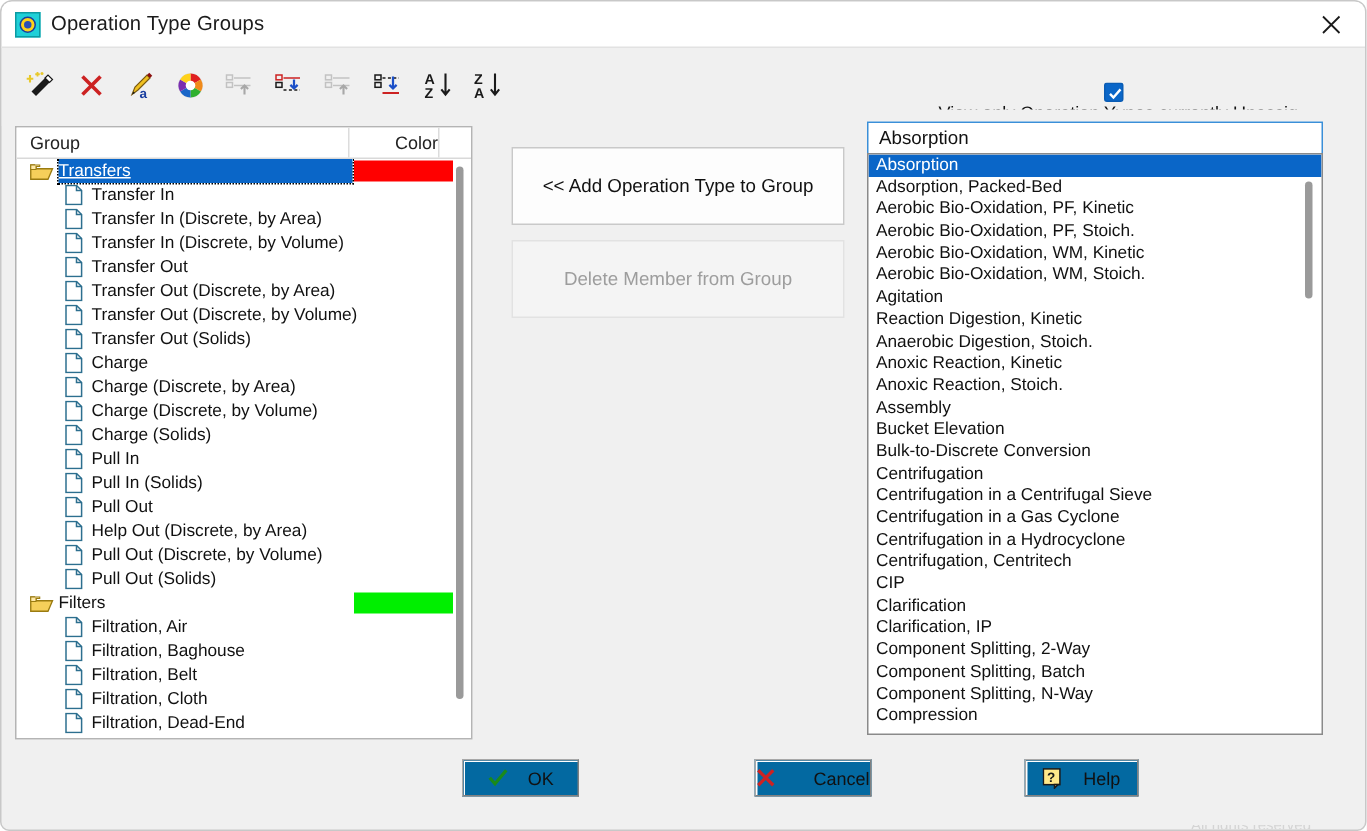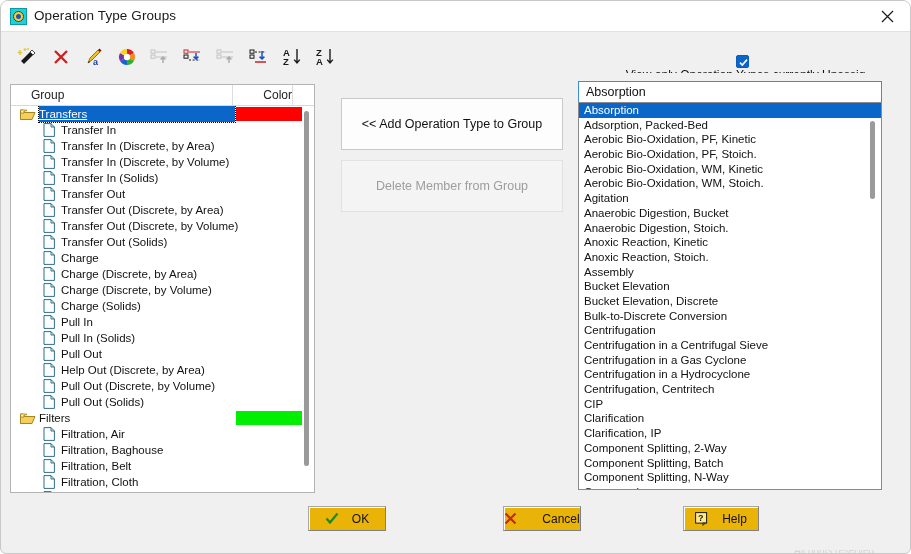--- a/index.html
+++ b/index.html
@@ -77,21 +77,21 @@
   .tree-header{
     position:absolute;left:0;top:0;width:100%;height:21px;
     background:#ffffff;border-bottom:1px solid #d9d9d9;
     box-sizing:border-box;
   }
   .th-cell{
     position:absolute;top:0;height:20px;line-height:20px;
     font-size:12px;color:#222;
     box-sizing:border-box;
   }
-  .th-group{left:0;width:222px;padding-left:20px;border-right:1px solid #dcdcdc;}
+  .th-group{left:0;width:222px;padding-left:9px;border-right:1px solid #dcdcdc;}
   .th-color{left:222px;width:60px;text-align:right;border-right:1px solid #dcdcdc;}
   .th-pad{left:282px;width:22px;}
   .tree-body{
     position:absolute;left:0;top:21px;right:0;bottom:0;
     overflow:hidden;
   }
   .trow{
     position:relative;height:16px;line-height:16px;
     white-space:nowrap;
   }
@@ -170,21 +170,21 @@
   .list-scroll{
     position:absolute;right:6px;top:18px;width:5px;height:360px;
   }
   .list-scroll .thumb{
     position:absolute;left:0;top:0;width:5px;height:78px;
     background:#9a9a9a;border-radius:3px;
   }
   
   .bbtn{
     position:absolute;top:505px;height:25px;
-    background:#eab308;
+    background:#0369a1;
     border:1px solid #a8a8a8;
     border-right-color:#808080;border-bottom-color:#808080;
     box-shadow:inset 1px 1px 0 #ffffff;
     box-sizing:border-box;
     display:flex;align-items:center;justify-content:center;
     font-size:12px;color:#111;cursor:default;
   }
   .bbtn .bico{margin-right:13px;display:flex;align-items:center;}
   #ok-button{left:307px;width:78px;}
   #cancel-button{left:502px;width:78px;gap:12px;}
@@ -350,27 +350,20 @@
               <path d="M1 0.6 L8 0.6 L11.4 4 L11.4 13.4 L1 13.4 Z" fill="#ffffff" stroke="#2d6f8f" stroke-width="1"></path>
               <path d="M8 0.6 L8 4 L11.4 4" fill="none" stroke="#2d6f8f" stroke-width="1"></path>
             </svg></span>
           <span class="tlabel">Transfer In (Discrete, by Volume)</span>
         </div>
         <div class="trow child">
           <span class="dicon"><svg width="13" height="14" viewBox="0 0 13 14">
               <path d="M1 0.6 L8 0.6 L11.4 4 L11.4 13.4 L1 13.4 Z" fill="#ffffff" stroke="#2d6f8f" stroke-width="1"></path>
               <path d="M8 0.6 L8 4 L11.4 4" fill="none" stroke="#2d6f8f" stroke-width="1"></path>
             </svg></span>
-          <span class="tlabel">Transfer In (Solids)</span>
-        </div>
-        <div class="trow child">
-          <span class="dicon"><svg width="13" height="14" viewBox="0 0 13 14">
-              <path d="M1 0.6 L8 0.6 L11.4 4 L11.4 13.4 L1 13.4 Z" fill="#ffffff" stroke="#2d6f8f" stroke-width="1"></path>
-              <path d="M8 0.6 L8 4 L11.4 4" fill="none" stroke="#2d6f8f" stroke-width="1"></path>
-            </svg></span>
           <span class="tlabel">Transfer Out</span>
         </div>
         <div class="trow child">
           <span class="dicon"><svg width="13" height="14" viewBox="0 0 13 14">
               <path d="M1 0.6 L8 0.6 L11.4 4 L11.4 13.4 L1 13.4 Z" fill="#ffffff" stroke="#2d6f8f" stroke-width="1"></path>
               <path d="M8 0.6 L8 4 L11.4 4" fill="none" stroke="#2d6f8f" stroke-width="1"></path>
             </svg></span>
           <span class="tlabel">Transfer Out (Discrete, by Area)</span>
         </div>
         <div class="trow child">
@@ -522,27 +515,26 @@
 
   <div class="listbox">
     <div id="list-body">
         <div class="lrow selected">Absorption</div>
         <div class="lrow">Adsorption, Packed-Bed</div>
         <div class="lrow">Aerobic Bio-Oxidation, PF, Kinetic</div>
         <div class="lrow">Aerobic Bio-Oxidation, PF, Stoich.</div>
         <div class="lrow">Aerobic Bio-Oxidation, WM, Kinetic</div>
         <div class="lrow">Aerobic Bio-Oxidation, WM, Stoich.</div>
         <div class="lrow">Agitation</div>
-        <div class="lrow">Anaerobic Digestion, Bucket</div>
+        <div class="lrow">Reaction Digestion, Kinetic</div>
         <div class="lrow">Anaerobic Digestion, Stoich.</div>
         <div class="lrow">Anoxic Reaction, Kinetic</div>
         <div class="lrow">Anoxic Reaction, Stoich.</div>
         <div class="lrow">Assembly</div>
         <div class="lrow">Bucket Elevation</div>
-        <div class="lrow">Bucket Elevation, Discrete</div>
         <div class="lrow">Bulk-to-Discrete Conversion</div>
         <div class="lrow">Centrifugation</div>
         <div class="lrow">Centrifugation in a Centrifugal Sieve</div>
         <div class="lrow">Centrifugation in a Gas Cyclone</div>
         <div class="lrow">Centrifugation in a Hydrocyclone</div>
         <div class="lrow">Centrifugation, Centritech</div>
         <div class="lrow">CIP</div>
         <div class="lrow">Clarification</div>
         <div class="lrow">Clarification, IP</div>
         <div class="lrow">Component Splitting, 2-Way</div>

